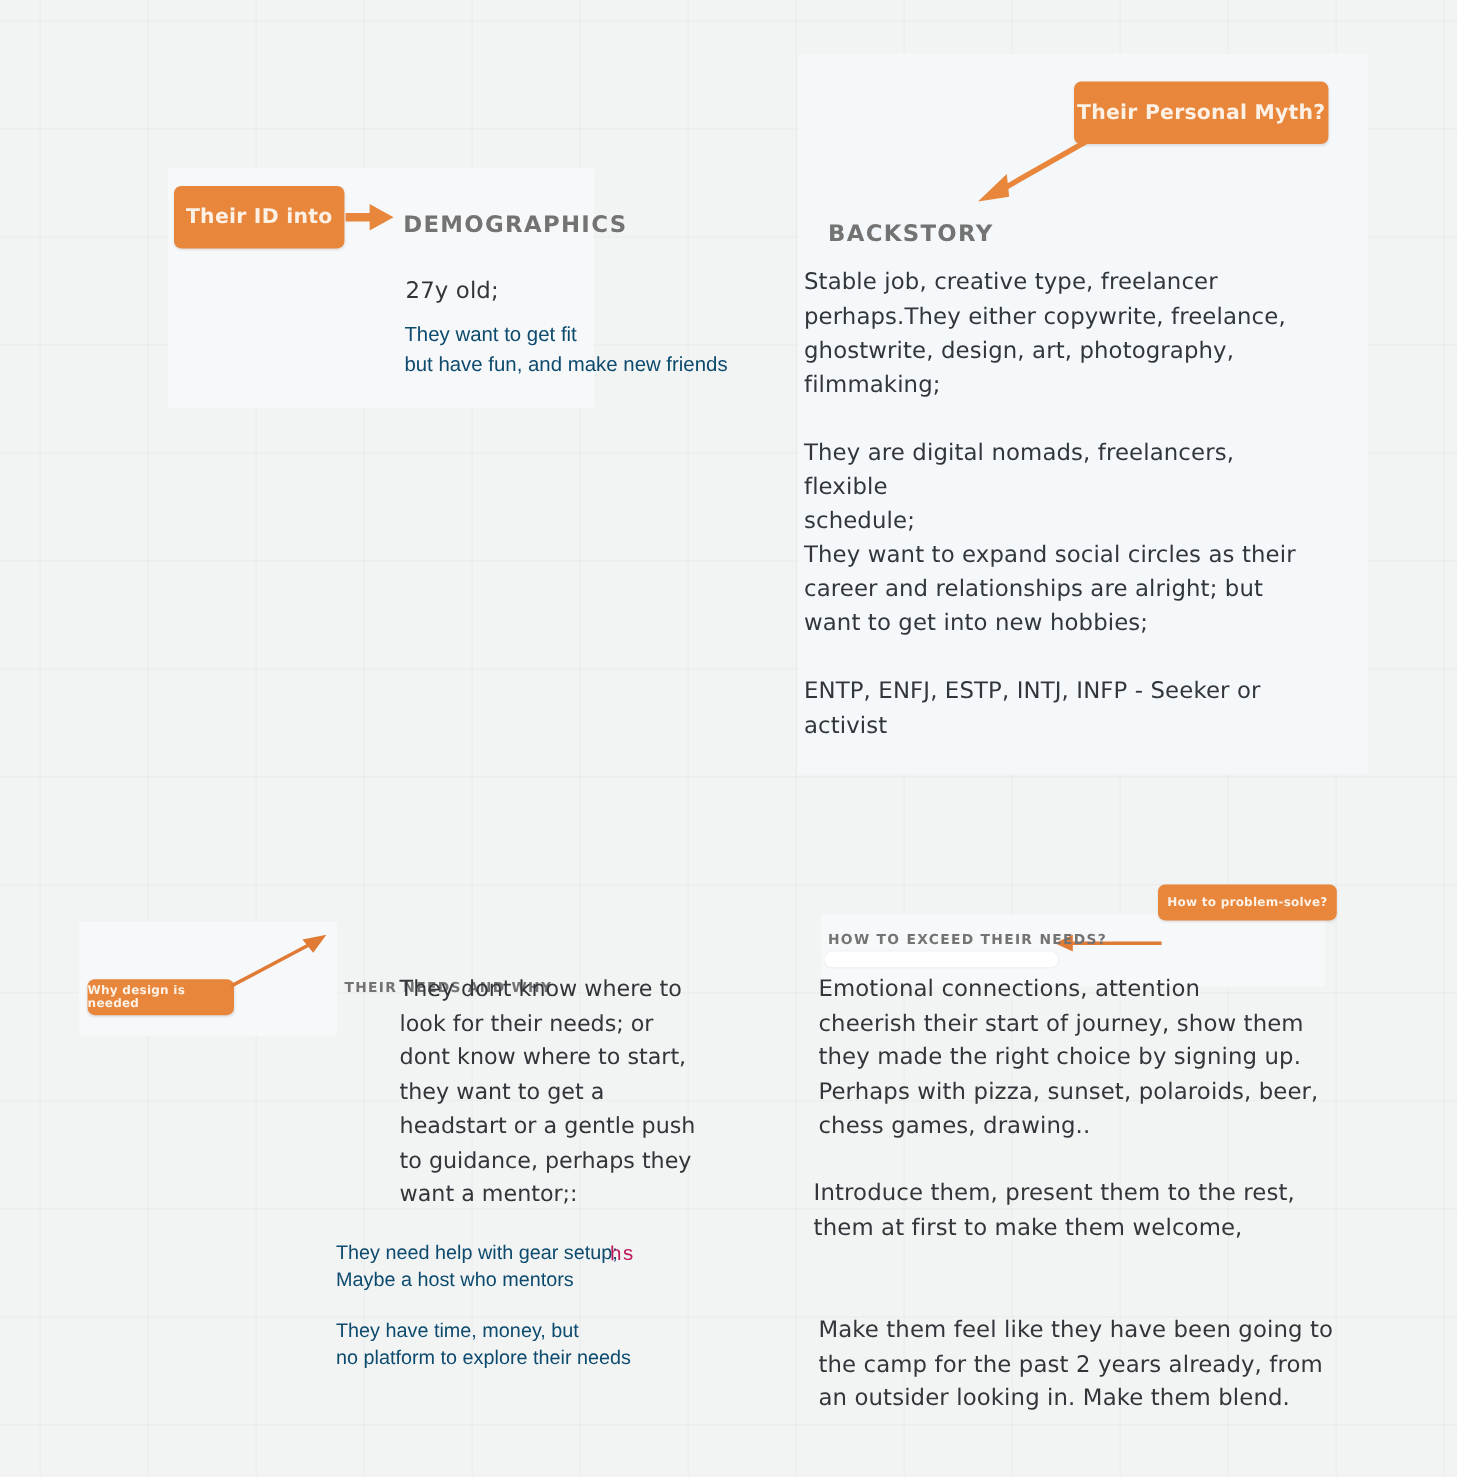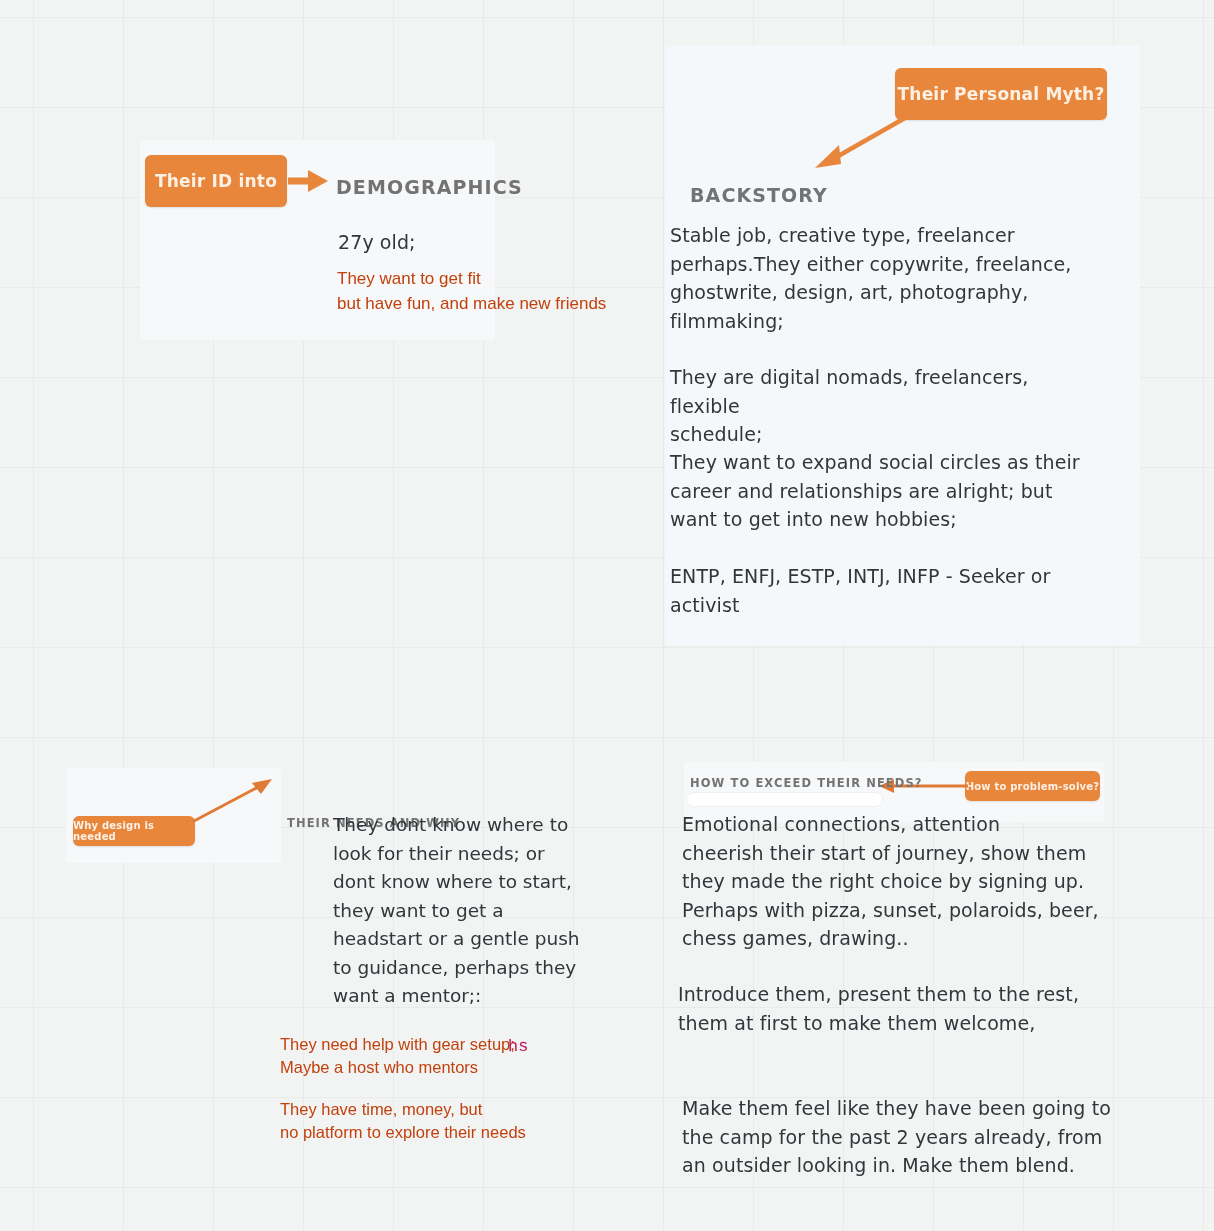--- a/index.html
+++ b/index.html
@@ -81,21 +81,21 @@
   }
   .t-md {
     font-size: 18px;
     line-height: 28.5px;
     margin-left: 48px;
   }
   .t-sm {
     font-family: "Liberation Sans", sans-serif;
     font-size: 16.5px;
     line-height: 23px;
-    color: #c2410c;
+    color: #0c4a6e;
   }
 
   
   .artifact {
     position: absolute;
     font-family: Liberation Mono, monospace;
     font-size: 17px;
     color: #be185d;
     transform: rotate(-1deg);
   }
@@ -180,21 +180,21 @@
 want a mentor;:</div>
 
 <div class="body-text t-sm" style="left:280px; top:1033px; width:300px;">They need help with gear setup;
 Maybe a host who mentors</div>
 
 <div class="artifact" style="left:508px; top:1037px;">hs</div>
 
 <div class="body-text t-sm" style="left:280px; top:1098px; width:300px;">They have time, money, but
 no platform to explore their needs</div>
 
-<div class="badge badge-sm" style="left:965px; top:771px; width:135px; height:30px;">
+<div class="badge badge-sm" style="left:965px; top:737px; width:149px; height:30px;">
   <span>How to problem-solve?</span>
 </div>
 
 <svg class="connector" style="left:876px; top:776px;" width="95" height="22" viewBox="0 0 95 22">
   <path d="M92,10 L16,10" stroke="#e07b36" stroke-width="3" fill="none" stroke-linecap="butt"></path>
   <path d="M3,10 L18,3 L18,17 Z" fill="#e07b36"></path>
 </svg>
 
 <div class="sec-head head-sm" style="left:690px; top:776px;">HOW TO EXCEED THEIR NEEDS?</div>
 

